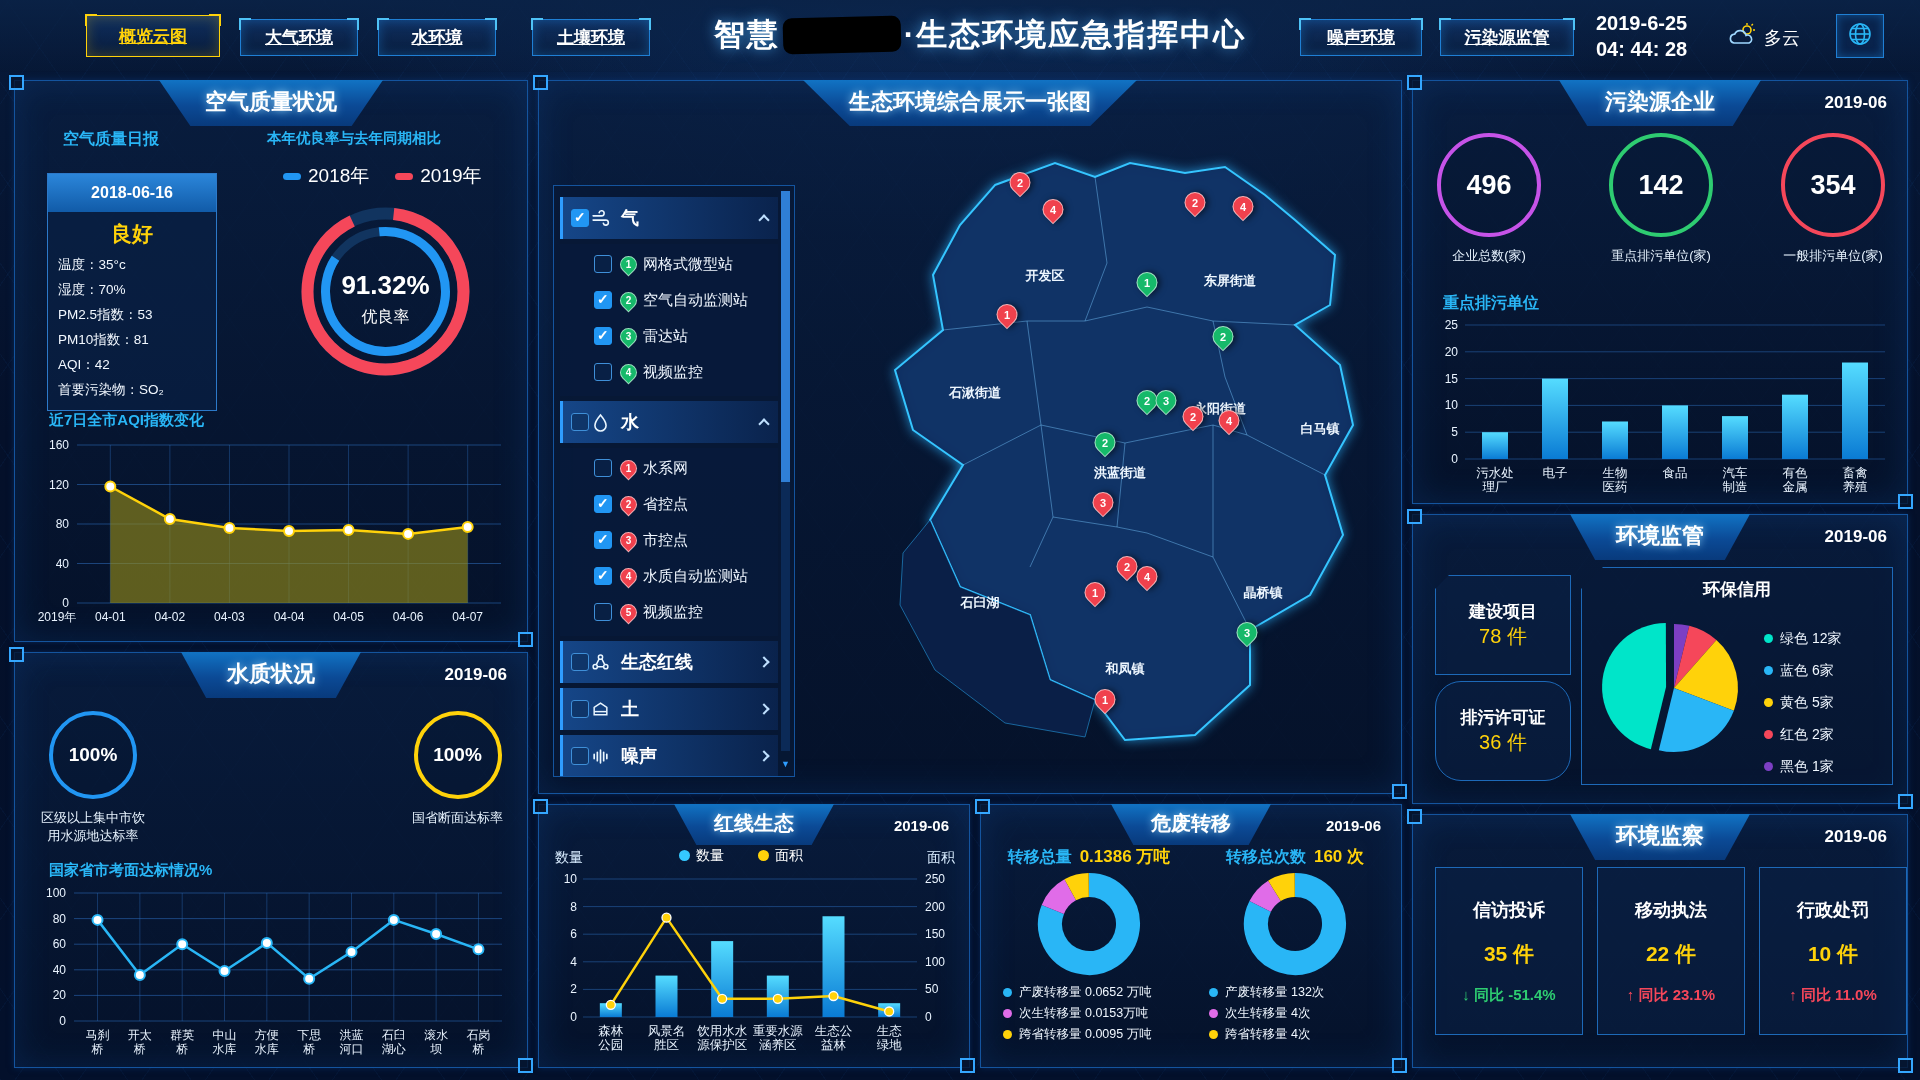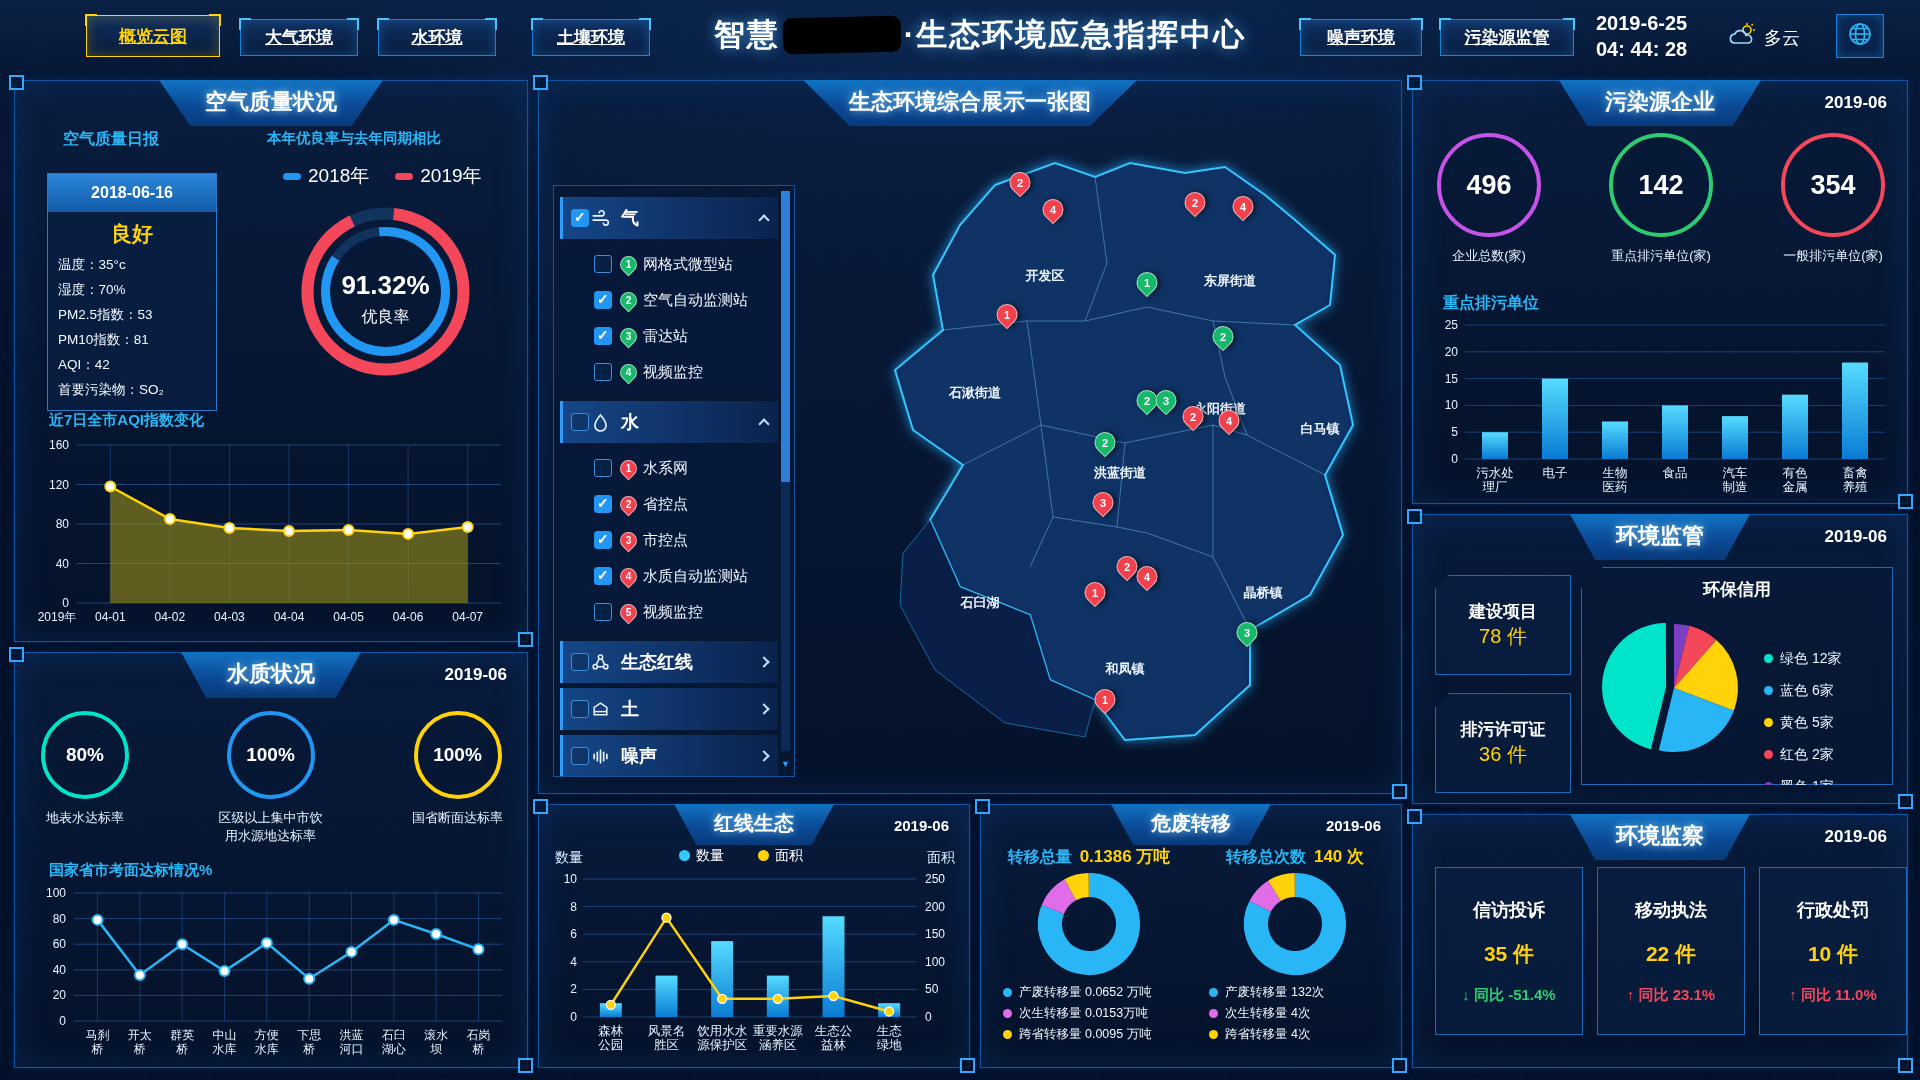--- a/index.html
+++ b/index.html
@@ -228,26 +228,20 @@
         <text x="375.12380952380954" y="186" text-anchor="middle" font-size="12" fill="#eaf4ff"><tspan x="375.12380952380954" dy="0">04-06</tspan></text>
         <text x="434.6857142857143" y="186" text-anchor="middle" font-size="12" fill="#eaf4ff"><tspan x="434.6857142857143" dy="0">04-07</tspan></text>
         <text x="24" y="186" fill="#eaf4ff" font-size="12" text-anchor="middle">2019年</text>
       </svg>
   </div>
 
   <div class="panel" style="left:14px;top:652px;width:514px;height:416px;">
     <div class="panel-head">水质状况</div>
     <div class="panel-date">2019-06</div>
     <div class="stat-row" style="left:26px;top:58px;width:462px;justify-content:space-between;" id="waterStats">
-        <div class="stat-circle">
-          <div class="ring" style="width:88px;height:88px;border-width:4px;border-color:#00e5c9;font-size:19px;">80%</div>
-          <div class="lbl">
-            <div>地表水达标率</div>
-          </div>
-        </div>
         <div class="stat-circle">
           <div class="ring" style="width:88px;height:88px;border-width:4px;border-color:#2196f3;font-size:19px;">100%</div>
           <div class="lbl">
             <div>区级以上集中市饮</div>
             <div>用水源地达标率</div>
           </div>
         </div>
         <div class="stat-circle">
           <div class="ring" style="width:88px;height:88px;border-width:4px;border-color:#ffd20a;font-size:19px;">100%</div>
           <div class="lbl">
@@ -607,21 +601,21 @@
           </div>
           <div class="mrow">
             <span class="dot" style="background:#ffd20a"></span>
             <span>跨省转移量  0.0095 万吨</span>
           </div>
         </div>
     </div>
     <div class="haz-col" style="left:214px;">
       <div class="haz-title-row">
           <span class="t">转移总次数</span>
-          <span class="v">140 次</span>
+          <span class="v">160 次</span>
         </div>
       <svg width="104" height="104" style="display:block;margin:4px auto 0;">
           <path d="M 52 13 A 39 39 0 1 1 17.174587170843495 34.444641237536004" fill="none" stroke="#29b6f6" stroke-width="24"></path>
           <path d="M 17.174587170843495 34.444641237536004 A 39 39 0 0 1 31.463911851602752 18.844772907409336" fill="none" stroke="#e06ce8" stroke-width="24"></path>
           <path d="M 31.463911851602752 18.844772907409336 A 39 39 0 0 1 51.79579741057457 13.000534602350356" fill="none" stroke="#ffd20a" stroke-width="24"></path>
         </svg>
       <div class="mini-legend" id="hazLegendR" style="margin-left:14px;">
           <div class="mrow">
             <span class="dot" style="background:#29b6f6"></span>
             <span>产废转移量  132次</span>
@@ -698,35 +692,35 @@
       </svg>
   </div>
 
   <div class="panel" style="left:1412px;top:514px;width:496px;height:290px;">
     <div class="panel-head">环境监管</div>
     <div class="panel-date">2019-06</div>
     <div class="sup-card" style="left:22px;top:60px;">
       <div class="l1">建设项目</div>
       <div class="l2">78 件</div>
     </div>
-    <div class="sup-card" style="left:22px;top:178px;">
+    <div class="sup-card" style="left:22px;top:166px;border-radius:26px;">
       <div class="l1">排污许可证</div>
       <div class="l2">36 件</div>
     </div>
     <div class="credit-box">
       <div class="ct">环保信用</div>
       <svg width="160" height="160" style="position:absolute;left:12px;top:40px;">
           <path d="M 80 80 L 80 16 A 64 64 0 0 1 95.30785966547225 17.857667951208917 Z" fill="#7c3fc4"></path>
           <path d="M 80 80 L 95.30785966547225 17.857667951208917 A 64 64 0 0 1 122.42055219641773 32.07822257729792 Z" fill="#f5475a"></path>
           <path d="M 80 80 L 122.42055219641773 32.07822257729792 A 64 64 0 0 1 139.86538023979472 102.63042749805659 Z" fill="#ffd20a"></path>
           <path d="M 80 80 L 139.86538023979472 102.63042749805659 A 64 64 0 0 1 64.80062242457323 142.1689546423262 Z" fill="#29b6f6"></path>
           <path d="M 72.05576839409173 79.05703436346384 L 56.85639081866496 141.22598900579004 A 64 64 0 0 1 71.83236670351741 15.057424273365257 Z" fill="#00e5c9"></path>
         </svg>
       <div class="mini-legend" id="creditLegend" style="position:absolute;left:182px;top:48px;">
-          <div class="mrow" style="font-size: 14px; line-height: 32px; margin-top: 20px;">
+          <div class="mrow" style="font-size: 14px; line-height: 32px;">
             <span class="dot" style="background:#00e5c9"></span>
             <span>绿色  12家</span>
           </div>
           <div class="mrow" style="font-size: 14px; line-height: 32px;">
             <span class="dot" style="background:#29b6f6"></span>
             <span>蓝色  6家</span>
           </div>
           <div class="mrow" style="font-size: 14px; line-height: 32px;">
             <span class="dot" style="background:#ffd20a"></span>
             <span>黄色  5家</span>

